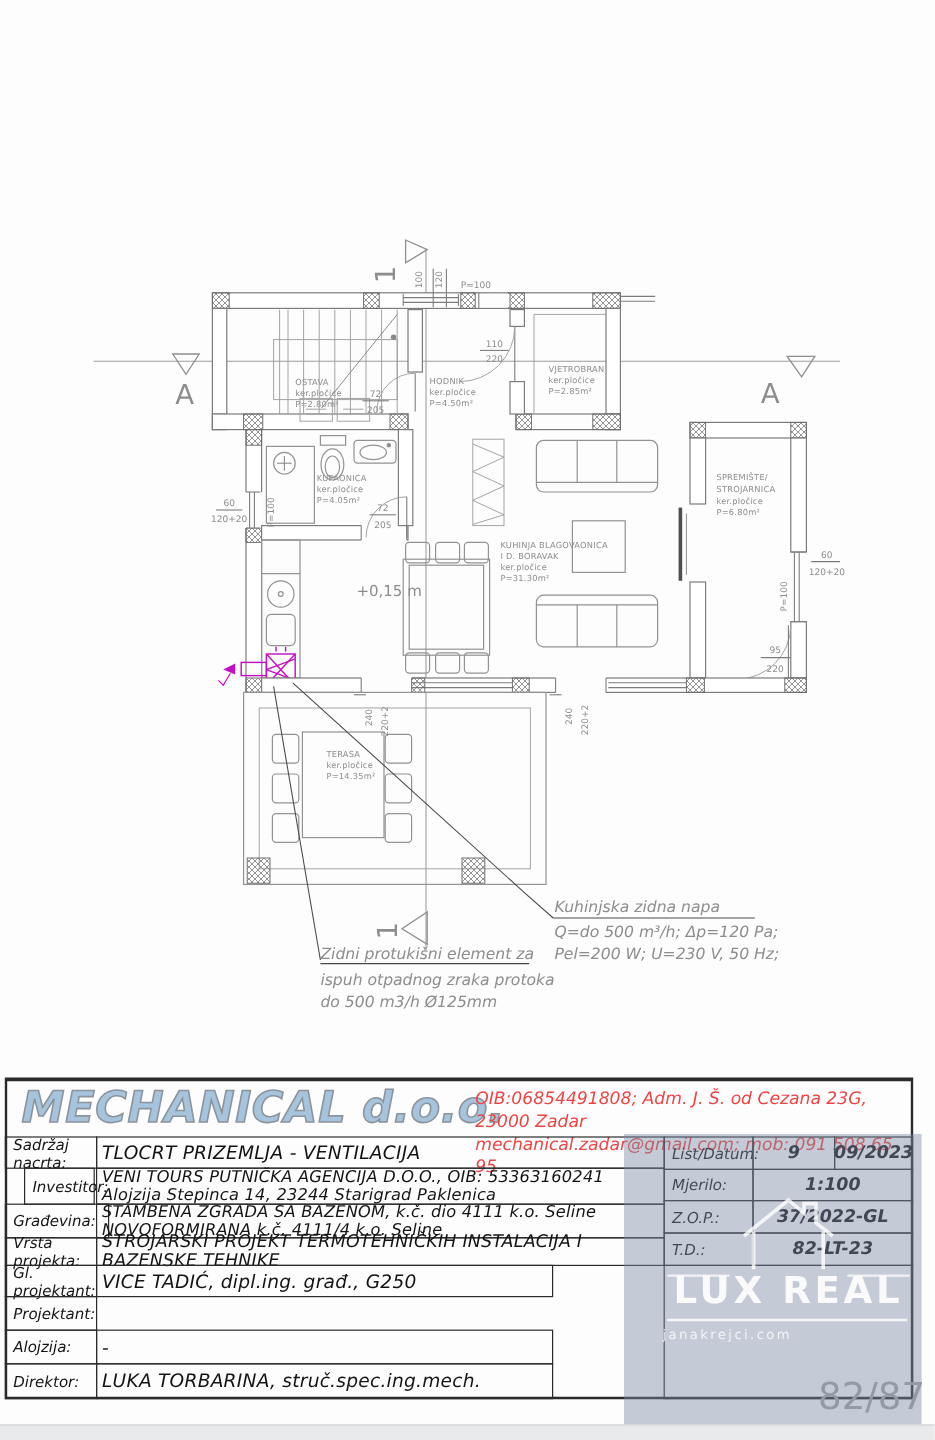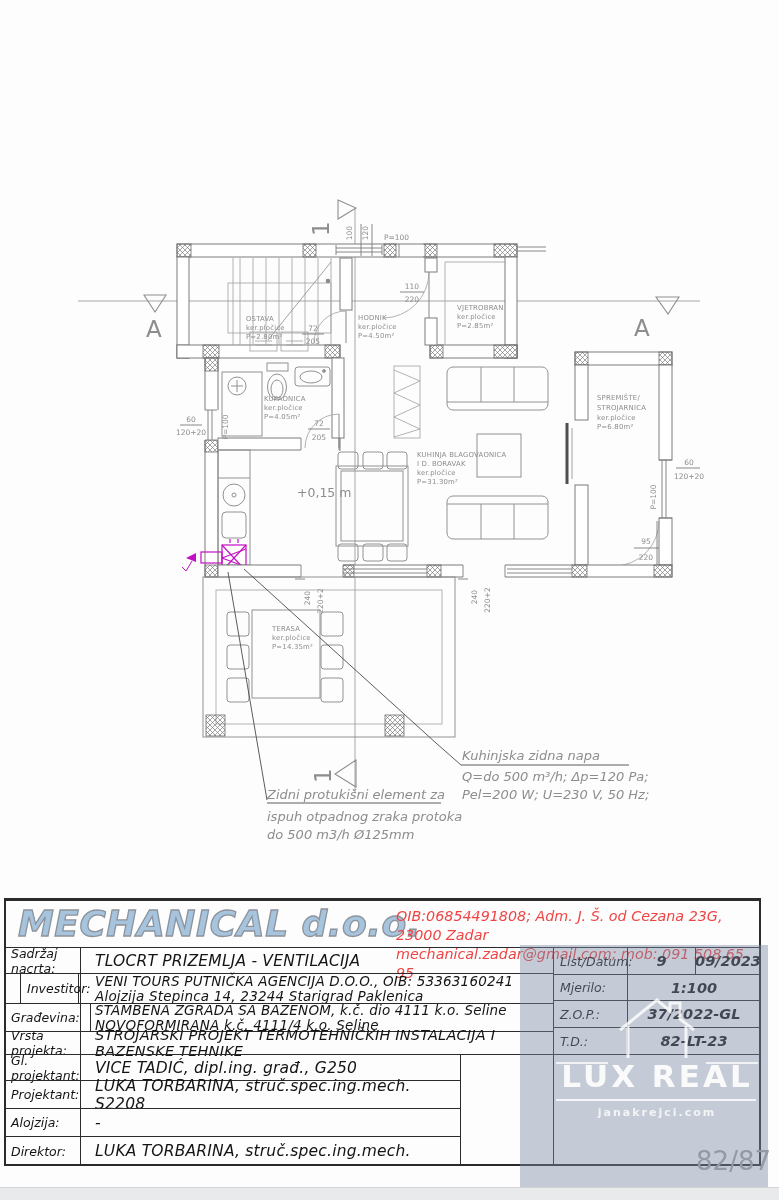--- a/index.html
+++ b/index.html
@@ -21,40 +21,40 @@
   .gap{fill:#fdfdfd;stroke:none;}
   .tick{stroke:#7c7c7c;stroke-width:.9;}
   .mag{stroke:#c410c4;stroke-width:1.2;fill:none;}
   .lead{stroke:#4a4a4a;stroke-width:.9;fill:none;}
 
   .tb{position:absolute;left:4px;top:898px;width:757px;height:268px;border-radius:20px;}
   .tb .cell{position:absolute;border:1px solid #2b2b2b;box-sizing:border-box;
             color:#141414;font-style:italic;}
   .tb .outer{left:0;top:0;width:757px;height:268px;border-width:3px 2px 2px 2px;}
   .lbl{font-size:12.5px;display:flex;align-items:center;padding-left:6px;}
-  .val{font-size:15.5px;display:flex;align-items:center;padding-left:14px;letter-spacing:.2px;}
+  .val{font-size:15.5px;display:flex;align-items:center;padding-left:4px;letter-spacing:.2px;}
   .val.two{flex-direction:column;align-items:flex-start;justify-content:center;
            font-size:13.5px;line-height:14.5px;}
   .mv{font-size:14.5px;display:flex;align-items:center;justify-content:center;font-weight:600;}
   .logo{position:absolute;left:14px;top:5px;font-size:36px;font-weight:800;font-style:italic;
         color:#a6c4de;-webkit-text-stroke:1.3px #8d939b;letter-spacing:.5px;}
   .addr{position:absolute;left:392px;top:9px;font-size:14.3px;font-style:italic;
         color:#ef4444;line-height:19px;}
   .wm{position:absolute;left:520px;top:945px;width:248px;height:247px;
       background:rgba(125,140,165,.44);}
   .lux{position:absolute;left:552px;top:996px;width:210px;color:rgba(255,255,255,.9);}
   .lux .t{position:absolute;top:62px;left:0;width:210px;text-align:center;font-size:31px;
           font-weight:800;letter-spacing:3px;}
   .lux .u{position:absolute;top:103px;left:4px;width:200px;border-top:2px solid rgba(255,255,255,.8);}
   .lux .o1{position:absolute;top:66px;left:4px;width:52px;border-top:2px solid rgba(255,255,255,.75);}
   .lux .o2{position:absolute;top:66px;right:4px;width:52px;border-top:2px solid rgba(255,255,255,.75);}
-  .lux .s{position:absolute;top:110px;left:0;width:210px;text-align:center;font-size:11px;
-          letter-spacing:2px;color:rgba(255,255,255,.78);font-weight:bold;}
+  .lux .s{position:absolute;top:110px;left:0;width:210px;text-align:left;font-size:11px;
+          letter-spacing:2px;color:rgba(255,255,255,.78);}
   .lux svg{position:absolute;left:60px;top:0;}
-  .pn{position:absolute;right:8px;top:1146px;font-size:26px;color:#939aa5;}
+  .pn{position:absolute;right:8px;top:1146px;font-size:31px;color:#939aa5;}
   .strip{position:absolute;left:0;top:1187px;width:779px;height:13px;background:#e9eaec;
          border-top:1px solid #d2d3d6;}
 </style>
 </head>
 <body>
 
 <div class="page">
 
 <svg class="plan" width="779" height="895" viewBox="0 0 779 895">
   <defs>
@@ -373,21 +373,20 @@
   <div class="cell val two" style="left:76px;top:75px;width:474px;height:31px">
     <div>VENI TOURS PUTNIČKA AGENCIJA D.O.O., OIB: 53363160241</div>
     <div>Alojzija Stepinca 14, 23244 Starigrad Paklenica</div>
   </div>
   <div class="cell val two" style="left:76px;top:105px;width:474px;height:29px">
     <div>STAMBENA ZGRADA SA BAZENOM, k.č. dio 4111 k.o. Seline</div>
     <div>NOVOFORMIRANA  k.č. 4111/4 k.o. Seline</div>
   </div>
   <div class="cell val" style="left:76px;top:133px;width:474px;height:24px;font-size:14.5px">STROJARSKI PROJEKT TERMOTEHNIČKIH INSTALACIJA I BAZENSKE TEHNIKE</div>
   <div class="cell val" style="left:76px;top:156px;width:381px;height:27px">VICE TADIĆ, dipl.ing. građ., G250</div>
-  <div class="cell val" style="left:76px;top:182px;width:381px;height:29px">LUKA TORBARINA, struč.spec.ing.mech. S2208</div>
   <div class="cell val" style="left:76px;top:210px;width:381px;height:29px">-</div>
   <div class="cell val" style="left:76px;top:238px;width:381px;height:30px">LUKA TORBARINA, struč.spec.ing.mech.</div>
 
   <div class="cell lbl" style="left:549px;top:49px;width:75px;height:28px">List/Datum:</div>
   <div class="cell mv" style="left:623px;top:49px;width:69px;height:28px">9</div>
   <div class="cell mv" style="left:691px;top:49px;width:66px;height:28px">09/2023</div>
   <div class="cell lbl" style="left:549px;top:76px;width:75px;height:27px">Mjerilo:</div>
   <div class="cell mv" style="left:623px;top:76px;width:134px;height:27px">1:100</div>
   <div class="cell lbl" style="left:549px;top:102px;width:75px;height:28px">Z.O.P.:</div>
   <div class="cell mv" style="left:623px;top:102px;width:134px;height:28px">37/2022-GL</div>

